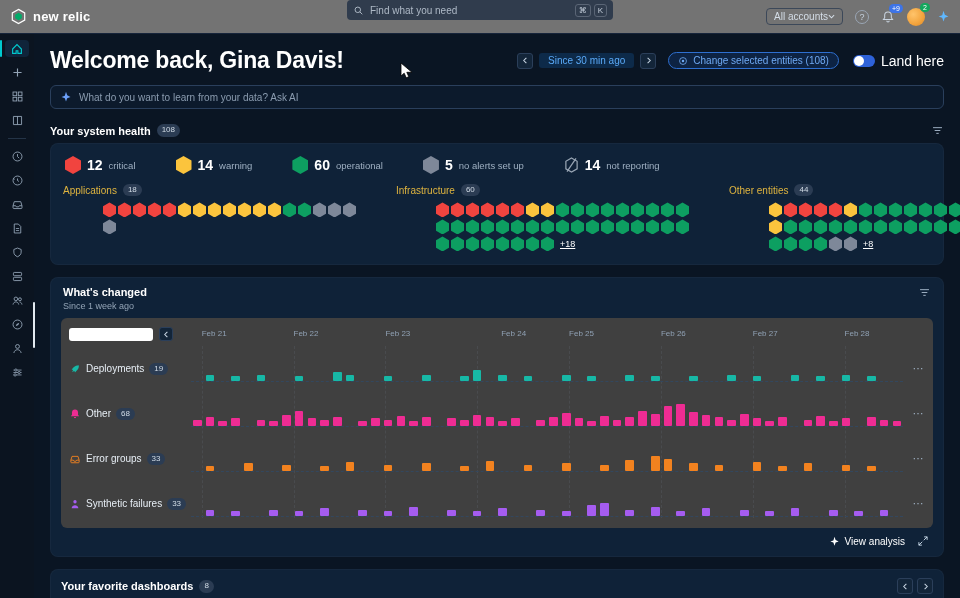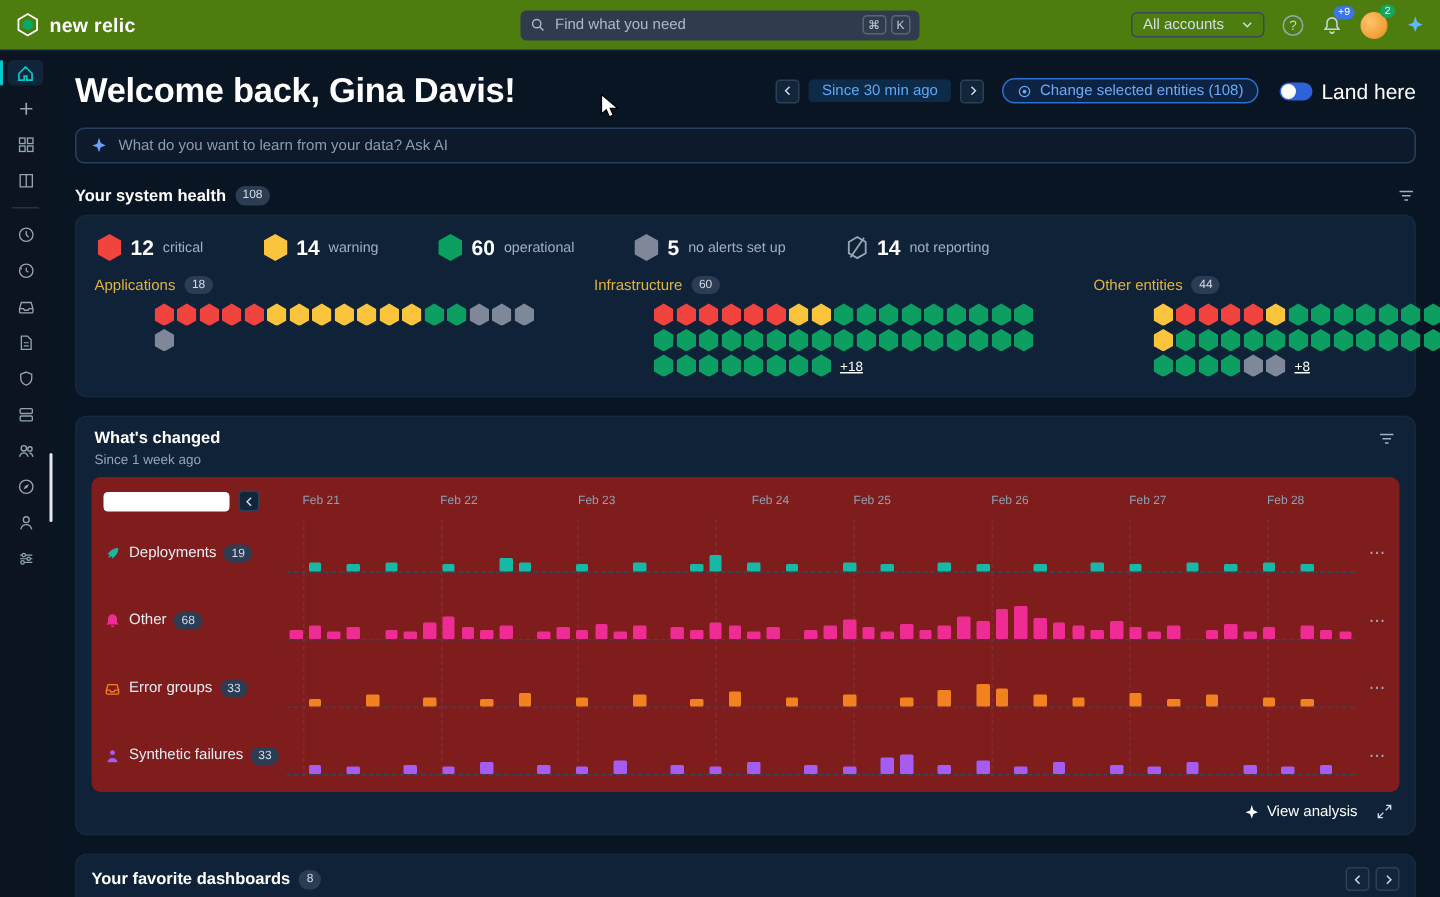--- a/index.html
+++ b/index.html
@@ -1,28 +1,28 @@
 <!DOCTYPE html>
 <html><head>
 <meta charset="utf-8">
 <style>
   * { margin:0; padding:0; box-sizing:border-box; }
   body { width:960px; height:598px; overflow:hidden; background:#0a1523; font-family:"Liberation Sans",sans-serif; color:#e7eef5; }
   .page { position:relative; width:960px; height:598px; overflow:hidden; }
 
   
-  .topbar { height:34px; background:#4d7c0f; border-bottom:1px solid #16243a; display:flex; align-items:center; padding:0 10px; position:relative; z-index:3; }
+  .topbar { height:34px; background:#737373; border-bottom:1px solid #16243a; display:flex; padding:0 10px; position:relative; z-index:3; }
   .brand { display:flex; align-items:center; gap:6px; cursor:pointer; }
   .brand-text { font-size:13px; font-weight:700; color:#fff; letter-spacing:0.2px; }
   .search { position:absolute; left:50%; transform:translateX(-50%); width:266px; height:20px; background:#303c4d; border-radius:4px; display:flex; align-items:center; gap:6px; padding:0 6px; cursor:text; }
   .s-ph { font-size:10px; color:#aeb9c6; flex:1; }
   .keys { display:flex; gap:3px; }
   .key { border:1px solid #5a6575; border-radius:3px; font-size:8px; padding:0 3px; height:13px; display:flex; align-items:center; color:#c3cdd9; }
   .top-right { margin-left:auto; display:flex; align-items:center; gap:12px; }
-  .accounts { display:flex; align-items:center; gap:12px; border:1px solid #3c4859; border-radius:4px; padding:2px 7px; font-size:10px; color:#d4dde7; cursor:pointer; }
+  .accounts { display:flex; align-items:center; gap:0; border:1px solid #3c4859; border-radius:4px; padding:2px 7px; font-size:10px; color:#d4dde7; cursor:pointer; }
   .help { width:14px; height:14px; border:1px solid #9aa6b5; border-radius:50%; font-size:9px; display:flex; align-items:center; justify-content:center; color:#c6d1dd; cursor:pointer; }
   .iconbtn { position:relative; color:#c9d4e0; display:flex; cursor:pointer; }
   .nbadge { position:absolute; top:-6px; right:-8px; background:#3d74e8; color:#fff; font-size:7px; border-radius:7px; padding:1px 3px; }
   .avatar { position:relative; width:18px; height:18px; border-radius:50%; background:radial-gradient(circle at 35% 35%, #ffc46b, #f2a33c 60%, #d9862a); cursor:pointer; }
   .abadge { position:absolute; top:-5px; right:-5px; background:#13a75d; color:#fff; font-size:7px; border-radius:7px; padding:1px 3px; }
   .spark-top { color:#5fb8ff; }
 
   
   .shell { display:flex; height:564px; position:relative; }
   .sidebar { width:34px; background:#0b1420; display:flex; flex-direction:column; align-items:center; padding-top:6px; gap:7px; flex:none; }
@@ -68,21 +68,21 @@
   .groups { display:flex; gap:40px; }
   .group-head { display:flex; align-items:center; gap:6px; margin-bottom:6px; }
   .group-title { font-size:10px; color:#dfb43f; }
   .hex-row { display:flex; gap:2px; margin-bottom:2px; align-items:center;padding-left:40px; }
   .more-link { font-size:9px; color:#fff; text-decoration:underline; margin-left:4px; cursor:pointer; }
 
   
   .wc-card { margin-top:12px; padding:8px 10px 6px; }
   .wc-head { display:flex; align-items:flex-start; padding:0 2px 7px; }
   .wc-sub { font-size:9px; color:#93a4b6; margin-top:3px; }
-  .tl-panel { background:#7f1d1d; border-radius:6px; padding:4px 0 2px; }
+  .tl-panel { background:#404040; border-radius:6px; padding:4px 0 2px; }
   .tl-head { display:flex; align-items:center; height:24px; }
   .tl-left { width:130px; display:flex; align-items:center; gap:6px; padding-left:8px; flex:none; }
   .tl-filter { width:84px; height:13px; background:#ffffff; border-radius:3px; cursor:text; }
   .sq-btn.sm { width:14px; height:14px; }
   .tl-dates { flex:1; position:relative; height:100%; }
   .tl-date { position:absolute; top:7px; font-size:8px; color:#8fa0b3; white-space:nowrap; }
   .tl-right-spacer { width:30px; flex:none; }
   .tl-rows-wrap { position:relative; }
   .tl-grid { position:absolute; left:130px; right:30px; top:0; bottom:8px; }
   .gridline { position:absolute; top:0; bottom:0; border-left:1px dashed rgba(160,180,205,0.10); }

